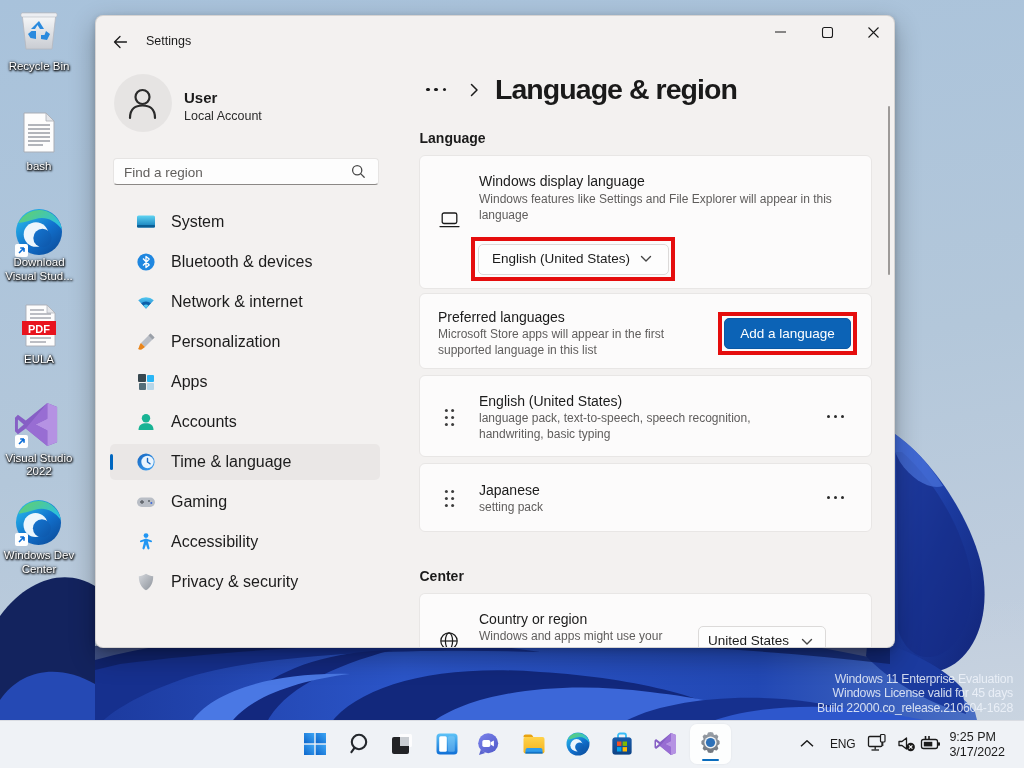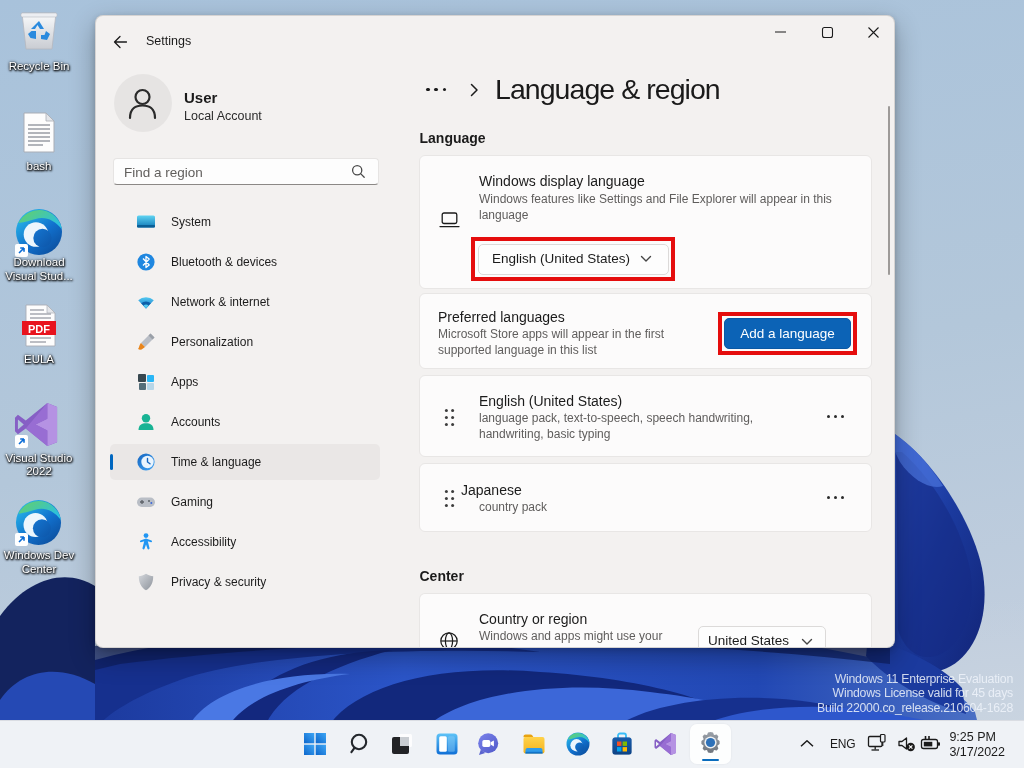--- a/index.html
+++ b/index.html
@@ -8,21 +8,21 @@
 .abs { position:absolute; }
 
 .dicon { position:absolute; width:78px; left:0; text-align:center; }
 .dlabel { position:absolute; width:110px; left:-16px; text-align:center; font-size:11.5px; color:#fff;
   text-shadow:0 1px 2px rgba(0,0,0,.95), 0 0 3px rgba(0,0,0,.8), 1px 1px 2px rgba(0,0,0,.9); line-height:13.5px; }
 
 #win { position:absolute; left:95px; top:15px; width:800px; height:633px; background:#f3f1f0;
   border-radius:8px; box-shadow:0 10px 26px rgba(0,0,0,.30), 0 2px 6px rgba(0,0,0,.16); overflow:hidden;
   border:1px solid rgba(0,0,0,.12); }
 .navrow { position:absolute; left:14px; width:270px; height:36px; border-radius:5px; }
-.navlab { position:absolute; left:61px; top:50%; transform:translateY(-50%); font-size:12px; color:#1c1c1c; white-space:nowrap; }
+.navlab { position:absolute; left:61px; top:50%; transform:translateY(-50%); font-size:16px; color:#1c1c1c; white-space:nowrap; }
 .navico { position:absolute; left:26px; top:50%; transform:translateY(-50%); width:20px; height:20px; }
 .card { position:absolute; left:323px; width:453px; background:#fcfbfb; border:1px solid #e8e6e5; border-radius:6px; }
 .ctitle { position:absolute; font-size:14px; color:#1b1b1b; white-space:nowrap; }
 .cdesc { position:absolute; font-size:12px; color:#5f5d5c; white-space:nowrap;text-align:center; }
 
 #taskbar { position:absolute; left:0; top:720px; width:1024px; height:48px; background:#eff2f6;
   border-top:1px solid rgba(120,130,145,.18); }
 .tico { position:absolute; top:732px; width:24px; height:24px; }
 #evaltext { position:absolute; right:11px; top:671.5px; text-align:right; font-size:12.3px; letter-spacing:-0.25px; line-height:14.9px;
   color:rgba(238,243,250,.85); }
@@ -325,21 +325,21 @@
 </div>
 
   <div class="abs" style="left:330px;top:71.5px;display:flex;gap:4.5px">
     <i style="width:3.8px;height:3.8px;border-radius:50%;background:#1b1b1b"></i>
     <i style="width:3.8px;height:3.8px;border-radius:50%;background:#1b1b1b"></i>
     <i style="width:3.8px;height:3.8px;border-radius:50%;background:#1b1b1b"></i>
   </div>
   <svg class="abs" style="left:373px;top:67px" width="10" height="14" viewBox="0 0 10 14">
         <path d="M2.5 1.5 L8 7 L2.5 12.5" fill="none" stroke="#1b1b1b" stroke-width="1.5" stroke-linecap="round" stroke-linejoin="round"></path>
       </svg>
-  <div class="abs" style="left:399px;top:56.5px;font-size:28.5px;font-weight:normal;letter-spacing:-0.95px;color:#1a1a1a">Language &amp; region</div>
+  <div class="abs" style="left:399px;top:56.5px;font-size:28.5px;font-weight:bold;letter-spacing:-0.95px;color:#1a1a1a">Language &amp; region</div>
 
   <div class="abs" style="left:323.5px;top:114px;font-size:14px;font-weight:bold;color:#1b1b1b">Language</div>
 
   <div class="card" style="top:139px;height:134px"></div>
   <svg class="abs" style="left:343px;top:196px" width="21" height="17" viewBox="0 0 21 17">
     <rect x="3.2" y="1" width="14.6" height="10.5" rx="1.8" fill="none" stroke="#1b1b1b" stroke-width="1.3"></rect>
     <path d="M1 14.6 L20 14.6" stroke="#1b1b1b" stroke-width="1.3" stroke-linecap="round"></path>
   </svg>
   <div class="ctitle" style="left:383px;top:156.5px">Windows display language</div>
   <div class="cdesc" style="left:383px;top:175.5px">Windows features like Settings and File Explorer will appear in this</div>
@@ -363,41 +363,41 @@
     <g fill="#3d3d3d">
           <circle cx="2.4" cy="2.4" r="1.5"></circle>
           <circle cx="8.6" cy="2.4" r="1.5"></circle>
           <circle cx="2.4" cy="9.5" r="1.5"></circle>
           <circle cx="8.6" cy="9.5" r="1.5"></circle>
           <circle cx="2.4" cy="16.6" r="1.5"></circle>
           <circle cx="8.6" cy="16.6" r="1.5"></circle>
         </g>
   </svg>
   <div class="ctitle" style="left:383px;top:376.5px">English (United States)</div>
-  <div class="cdesc" style="left:383px;top:394.5px">language pack, text-to-speech, speech handwriting,</div>
+  <div class="cdesc" style="left:383px;top:394.5px">language pack, text-to-speech, speech recognition,</div>
   <div class="cdesc" style="left:383px;top:410.5px">handwriting, basic typing</div>
   <div class="abs" style="left:731px;top:399px;display:flex;gap:3.6px">
     <i style="width:3.2px;height:3.2px;border-radius:50%;background:#2b2b2b"></i>
         <i style="width:3.2px;height:3.2px;border-radius:50%;background:#2b2b2b"></i>
         <i style="width:3.2px;height:3.2px;border-radius:50%;background:#2b2b2b"></i>
   </div>
 
   <div class="card" style="top:447px;height:69px"></div>
   <svg class="abs" style="left:348px;top:473px" width="11" height="19" viewBox="0 0 11 19">
     <g fill="#3d3d3d">
           <circle cx="2.4" cy="2.4" r="1.5"></circle>
           <circle cx="8.6" cy="2.4" r="1.5"></circle>
           <circle cx="2.4" cy="9.5" r="1.5"></circle>
           <circle cx="8.6" cy="9.5" r="1.5"></circle>
           <circle cx="2.4" cy="16.6" r="1.5"></circle>
           <circle cx="8.6" cy="16.6" r="1.5"></circle>
         </g>
   </svg>
-  <div class="ctitle" style="left:365px;top:465.5px">Japanese</div>
-  <div class="cdesc" style="left:383px;top:483.5px">country pack</div>
+  <div class="ctitle" style="left:383px;top:465.5px">Japanese</div>
+  <div class="cdesc" style="left:383px;top:483.5px">setting pack</div>
   <div class="abs" style="left:731px;top:480px;display:flex;gap:3.6px">
     <i style="width:3.2px;height:3.2px;border-radius:50%;background:#2b2b2b"></i>
         <i style="width:3.2px;height:3.2px;border-radius:50%;background:#2b2b2b"></i>
         <i style="width:3.2px;height:3.2px;border-radius:50%;background:#2b2b2b"></i>
   </div>
 
   <div class="abs" style="left:323.5px;top:552px;font-size:14px;font-weight:bold;color:#1b1b1b">Center</div>
 
   <div class="card" style="top:577px;height:56px;border-radius:6px 6px 0 0;border-bottom:none"></div>
   <svg class="abs" style="left:343px;top:615px" width="20" height="20" viewBox="0 0 20 20">

